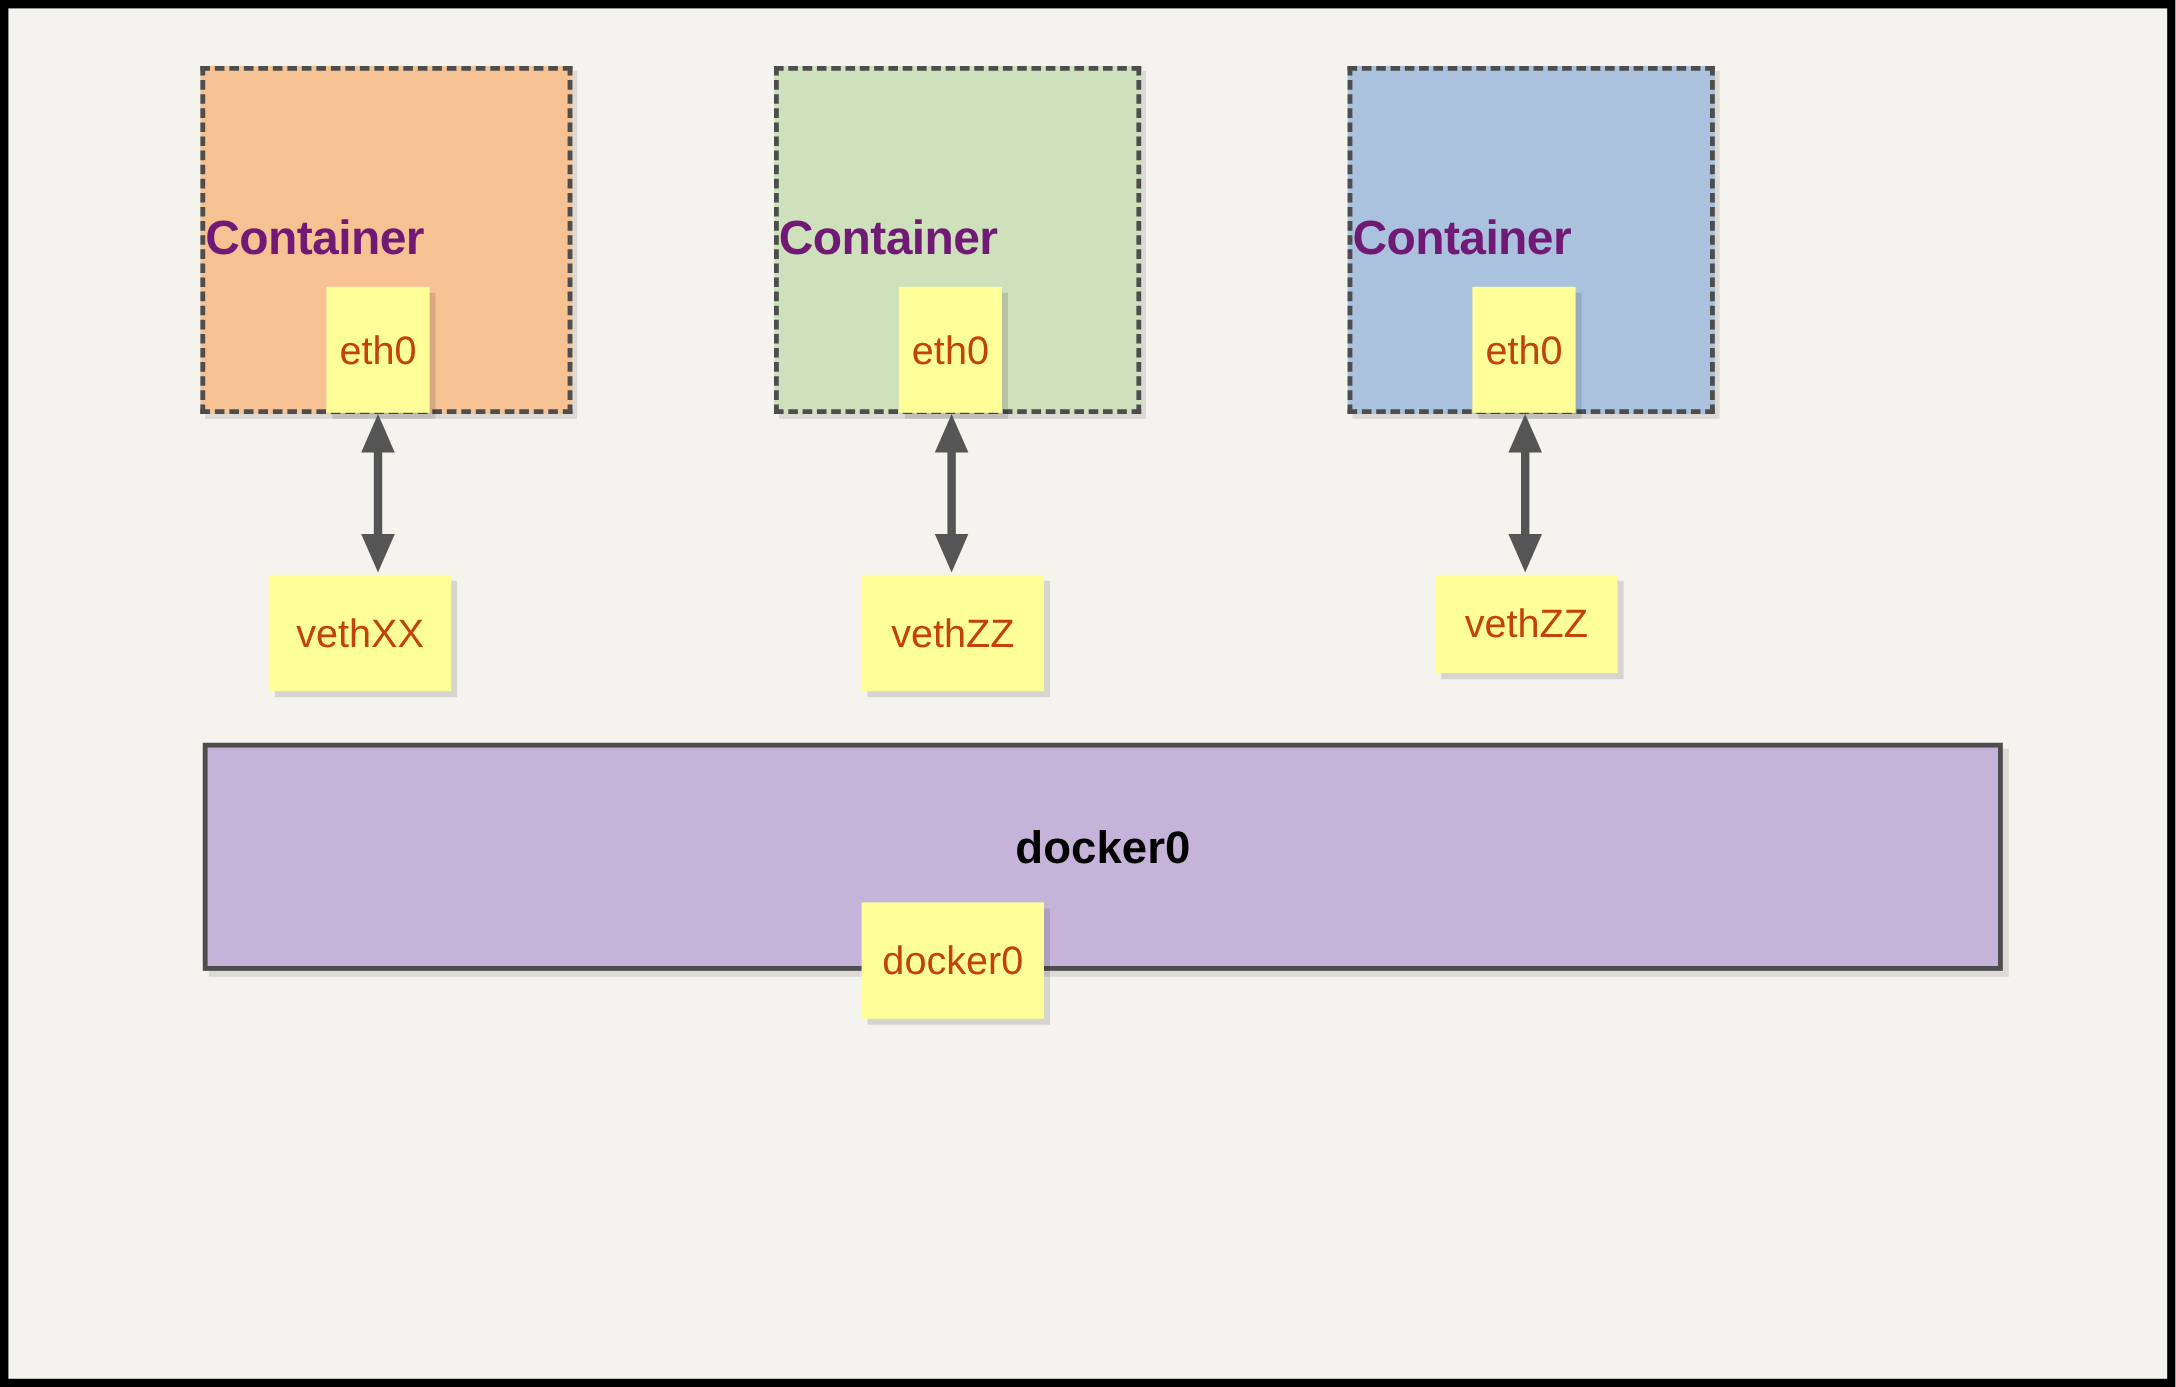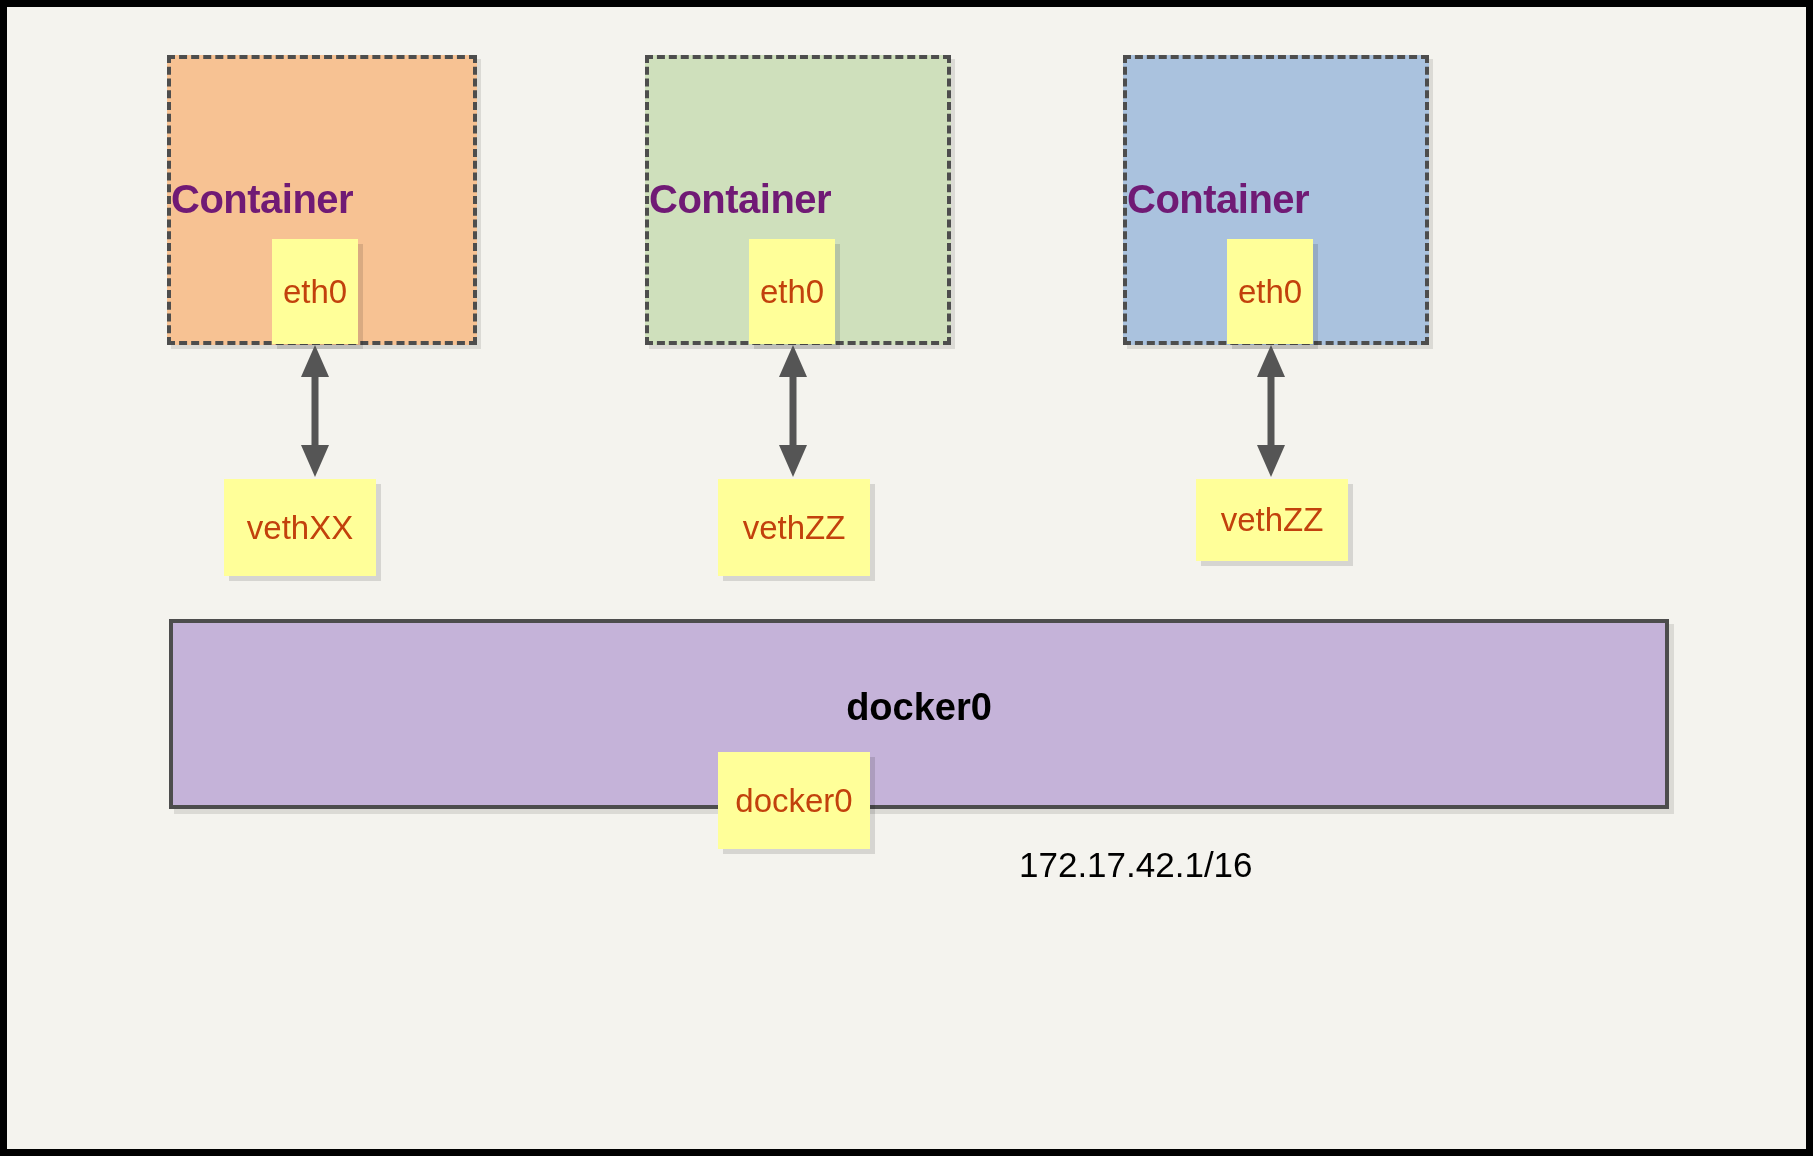--- a/index.html
+++ b/index.html
@@ -146,16 +146,15 @@
   </div>
 
   <div class="ybox" style="left:1189px; top:472px; width:152px; height:82px;">vethZZ</div>
 
   <div id="docker0-bar" style="left:162px; top:612px; width:1500px; height:190px;">
     <div id="docker0-bar-label" style="top:63px;">docker0</div>
   </div>
 
   <div class="ybox" style="left:711px; top:745px; width:152px; height:97px;">docker0</div>
 
-  <div class="ip-label" style="left:1012px; top:838px;">172.17.42.1/16</div>
 
 
 </div>
 
 </body></html>

